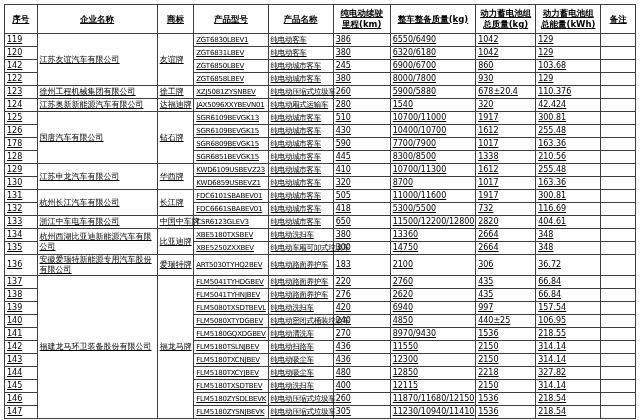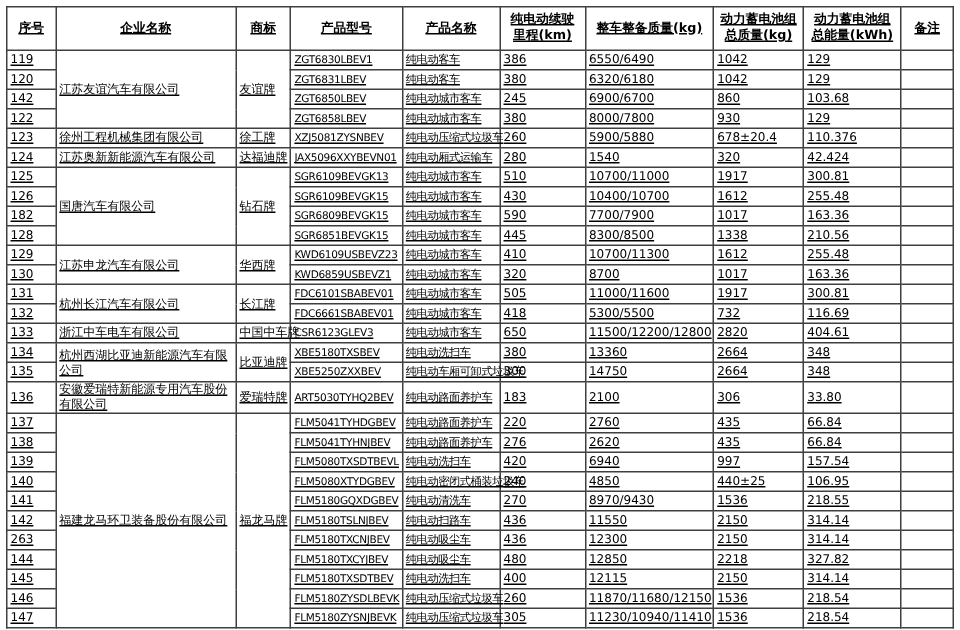--- a/index.html
+++ b/index.html
@@ -166,21 +166,21 @@
           <td class="col-no">126</td>
           <td class="col-model">SGR6109BEVGK15</td>
           <td class="col-name">纯电动城市客车</td>
           <td class="col-range">430</td>
           <td class="col-weight">10400/10700</td>
           <td class="col-mass">1612</td>
           <td class="col-energy">255.48</td>
           <td class="col-remark"></td>
         </tr>
         <tr>
-          <td class="col-no">182</td>
+          <td class="col-no">178</td>
           <td class="col-model">SGR6809BEVGK15</td>
           <td class="col-name">纯电动城市客车</td>
           <td class="col-range">590</td>
           <td class="col-weight">7700/7900</td>
           <td class="col-mass">1017</td>
           <td class="col-energy">163.36</td>
           <td class="col-remark"></td>
         </tr>
         <tr>
           <td class="col-no">128</td>
@@ -272,21 +272,21 @@
         </tr>
         <tr>
           <td class="col-no">136</td>
           <td class="col-company">安徽爱瑞特新能源专用汽车股份有限公司</td>
           <td class="col-brand">爱瑞特牌</td>
           <td class="col-model">ART5030TYHQ2BEV</td>
           <td class="col-name">纯电动路面养护车</td>
           <td class="col-range">183</td>
           <td class="col-weight">2100</td>
           <td class="col-mass">306</td>
-          <td class="col-energy">33.80</td>
+          <td class="col-energy">36.72</td>
           <td class="col-remark"></td>
         </tr>
         <tr>
           <td class="col-no">137</td>
           <td class="col-company" rowspan="11">福建龙马环卫装备股份有限公司</td>
           <td class="col-brand" rowspan="11">福龙马牌</td>
           <td class="col-model">FLM5041TYHDGBEV</td>
           <td class="col-name">纯电动路面养护车</td>
           <td class="col-range">220</td>
           <td class="col-weight">2760</td>
@@ -338,21 +338,21 @@
           <td class="col-no">142</td>
           <td class="col-model">FLM5180TSLNJBEV</td>
           <td class="col-name">纯电动扫路车</td>
           <td class="col-range">436</td>
           <td class="col-weight">11550</td>
           <td class="col-mass">2150</td>
           <td class="col-energy">314.14</td>
           <td class="col-remark"></td>
         </tr>
         <tr>
-          <td class="col-no">263</td>
+          <td class="col-no">143</td>
           <td class="col-model">FLM5180TXCNJBEV</td>
           <td class="col-name">纯电动吸尘车</td>
           <td class="col-range">436</td>
           <td class="col-weight">12300</td>
           <td class="col-mass">2150</td>
           <td class="col-energy">314.14</td>
           <td class="col-remark"></td>
         </tr>
         <tr>
           <td class="col-no">144</td>

